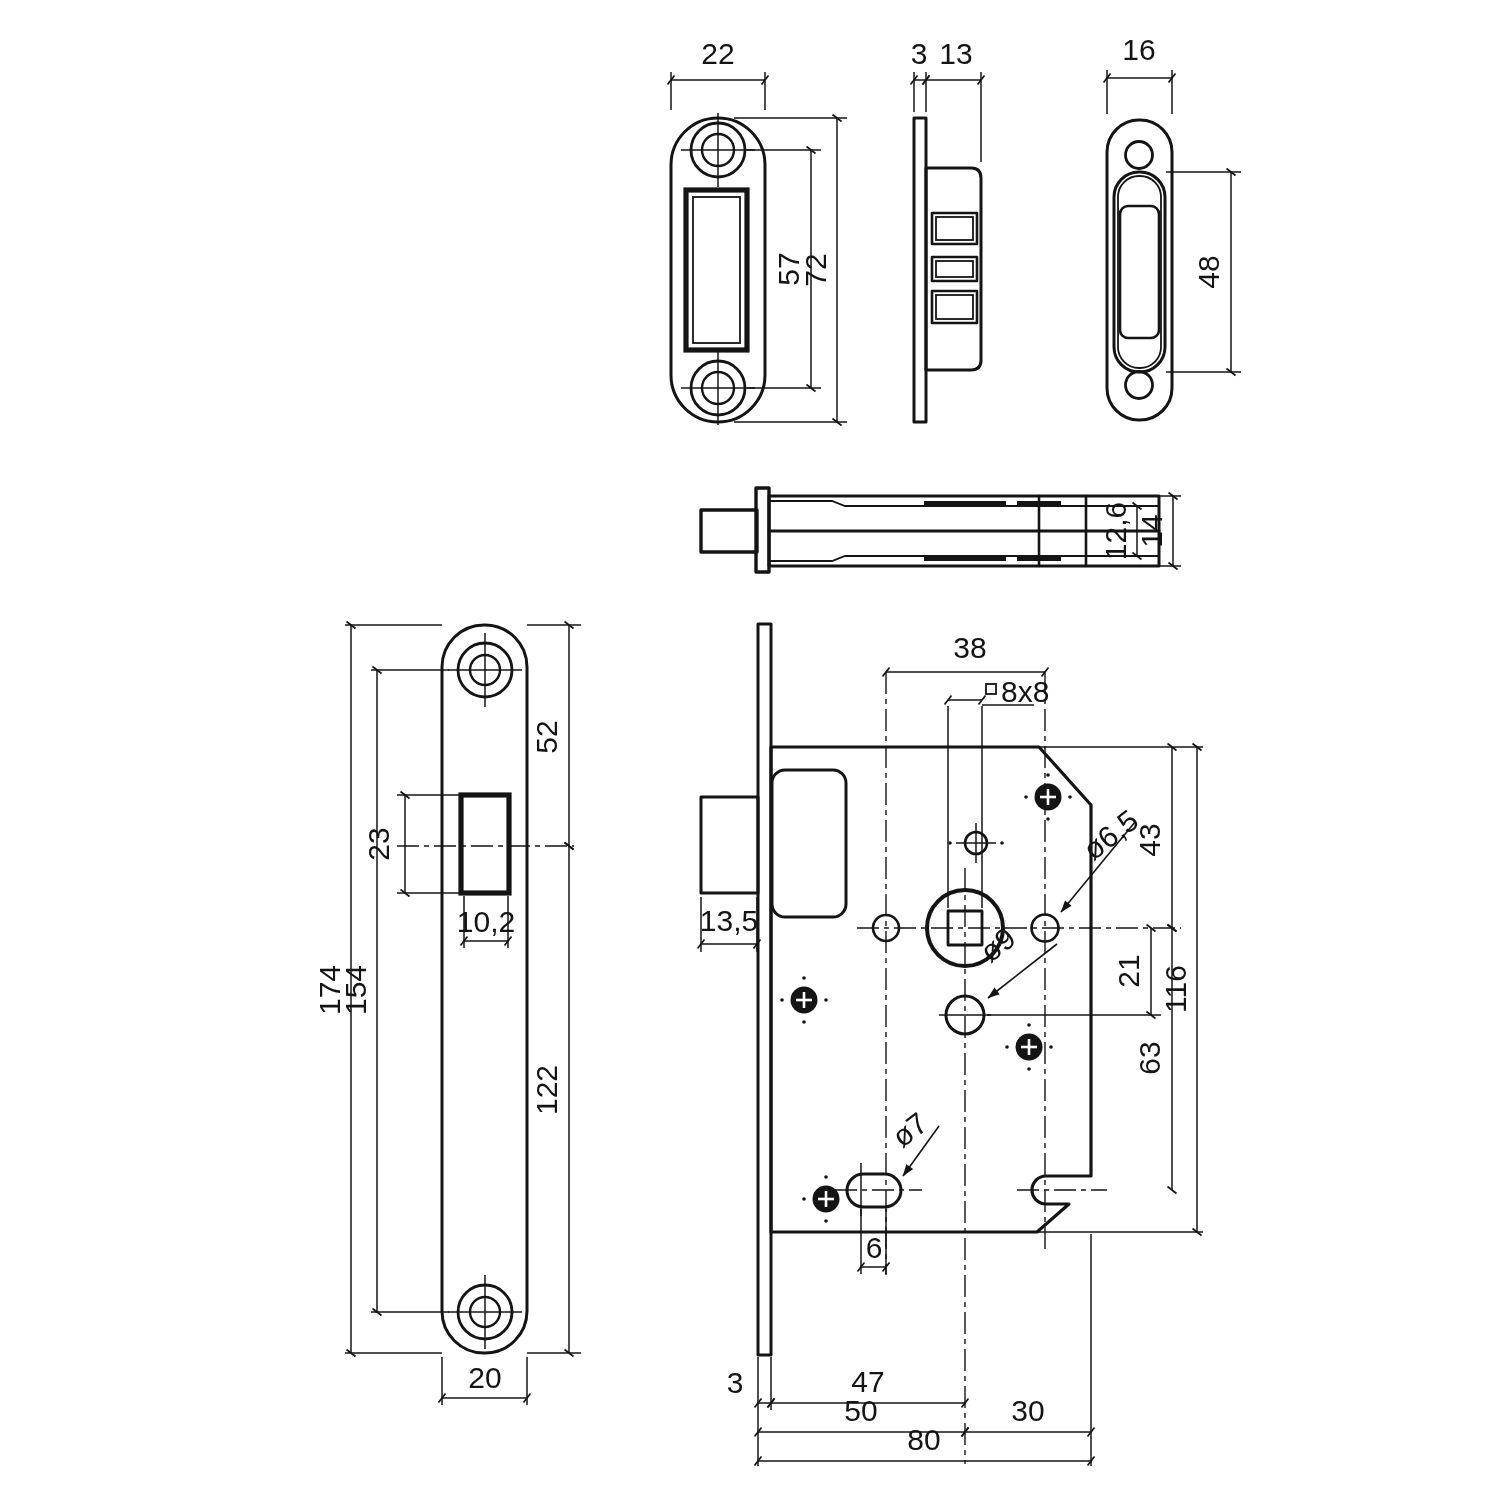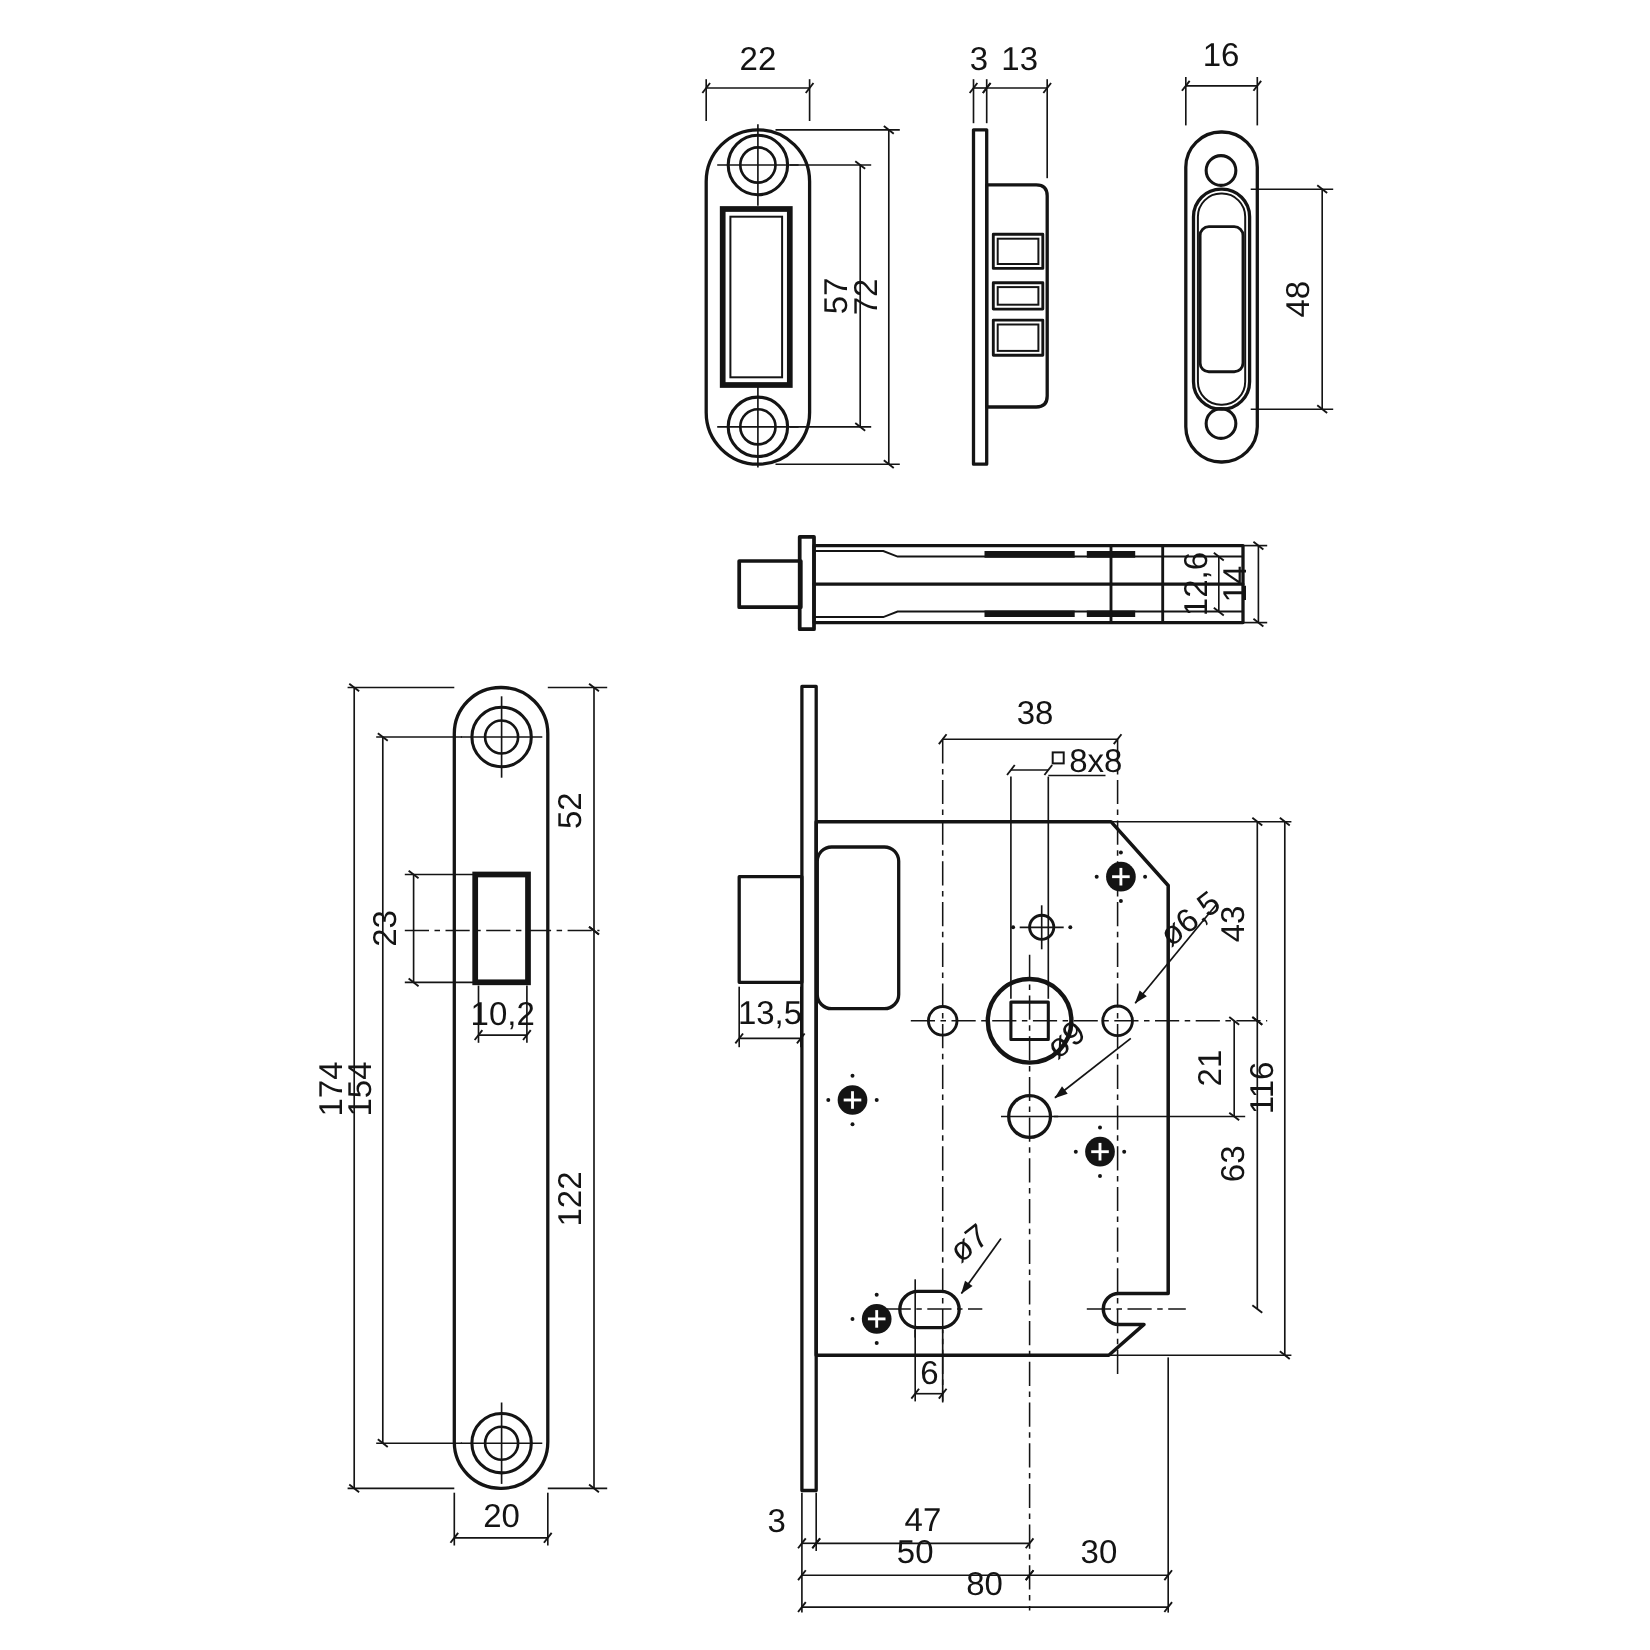--- a/index.html
+++ b/index.html
@@ -1,16 +1,16 @@
 <!DOCTYPE html>
 <html><head>
 <meta charset="utf-8">
 <style>
   html,body{margin:0;padding:0;background:#fff;}
-  .stage{width:1420px;height:1500px;background:#ffffff;position:relative;}
+  .stage{width:1420px;height:1500px;background:#ffffff;position:relative;margin-left:29px;}
   svg{display:block;}
   .ol  {fill:none;stroke:#141414;stroke-width:3;stroke-linejoin:round;stroke-linecap:round;}
   .olb {fill:none;stroke:#141414;stroke-width:5.2;stroke-linejoin:miter;}
   .th  {fill:none;stroke:#141414;stroke-width:1.5;}
   .th2 {fill:none;stroke:#141414;stroke-width:1.8;}
   .thk {fill:none;stroke:#141414;stroke-width:6;stroke-linecap:butt;}
   .dim {fill:none;stroke:#141414;stroke-width:1.5;marker-start:url(#tick);marker-end:url(#tick);}
   .ldr {fill:none;stroke:#141414;stroke-width:1.6;marker-end:url(#arr);}
   .cl  {fill:none;stroke:#141414;stroke-width:1.4;stroke-dasharray:22 5 5 5;}
   .lbl {fill:#141414;font-family:"Liberation Sans","DejaVu Sans",sans-serif;font-size:30px;text-anchor:middle;}

